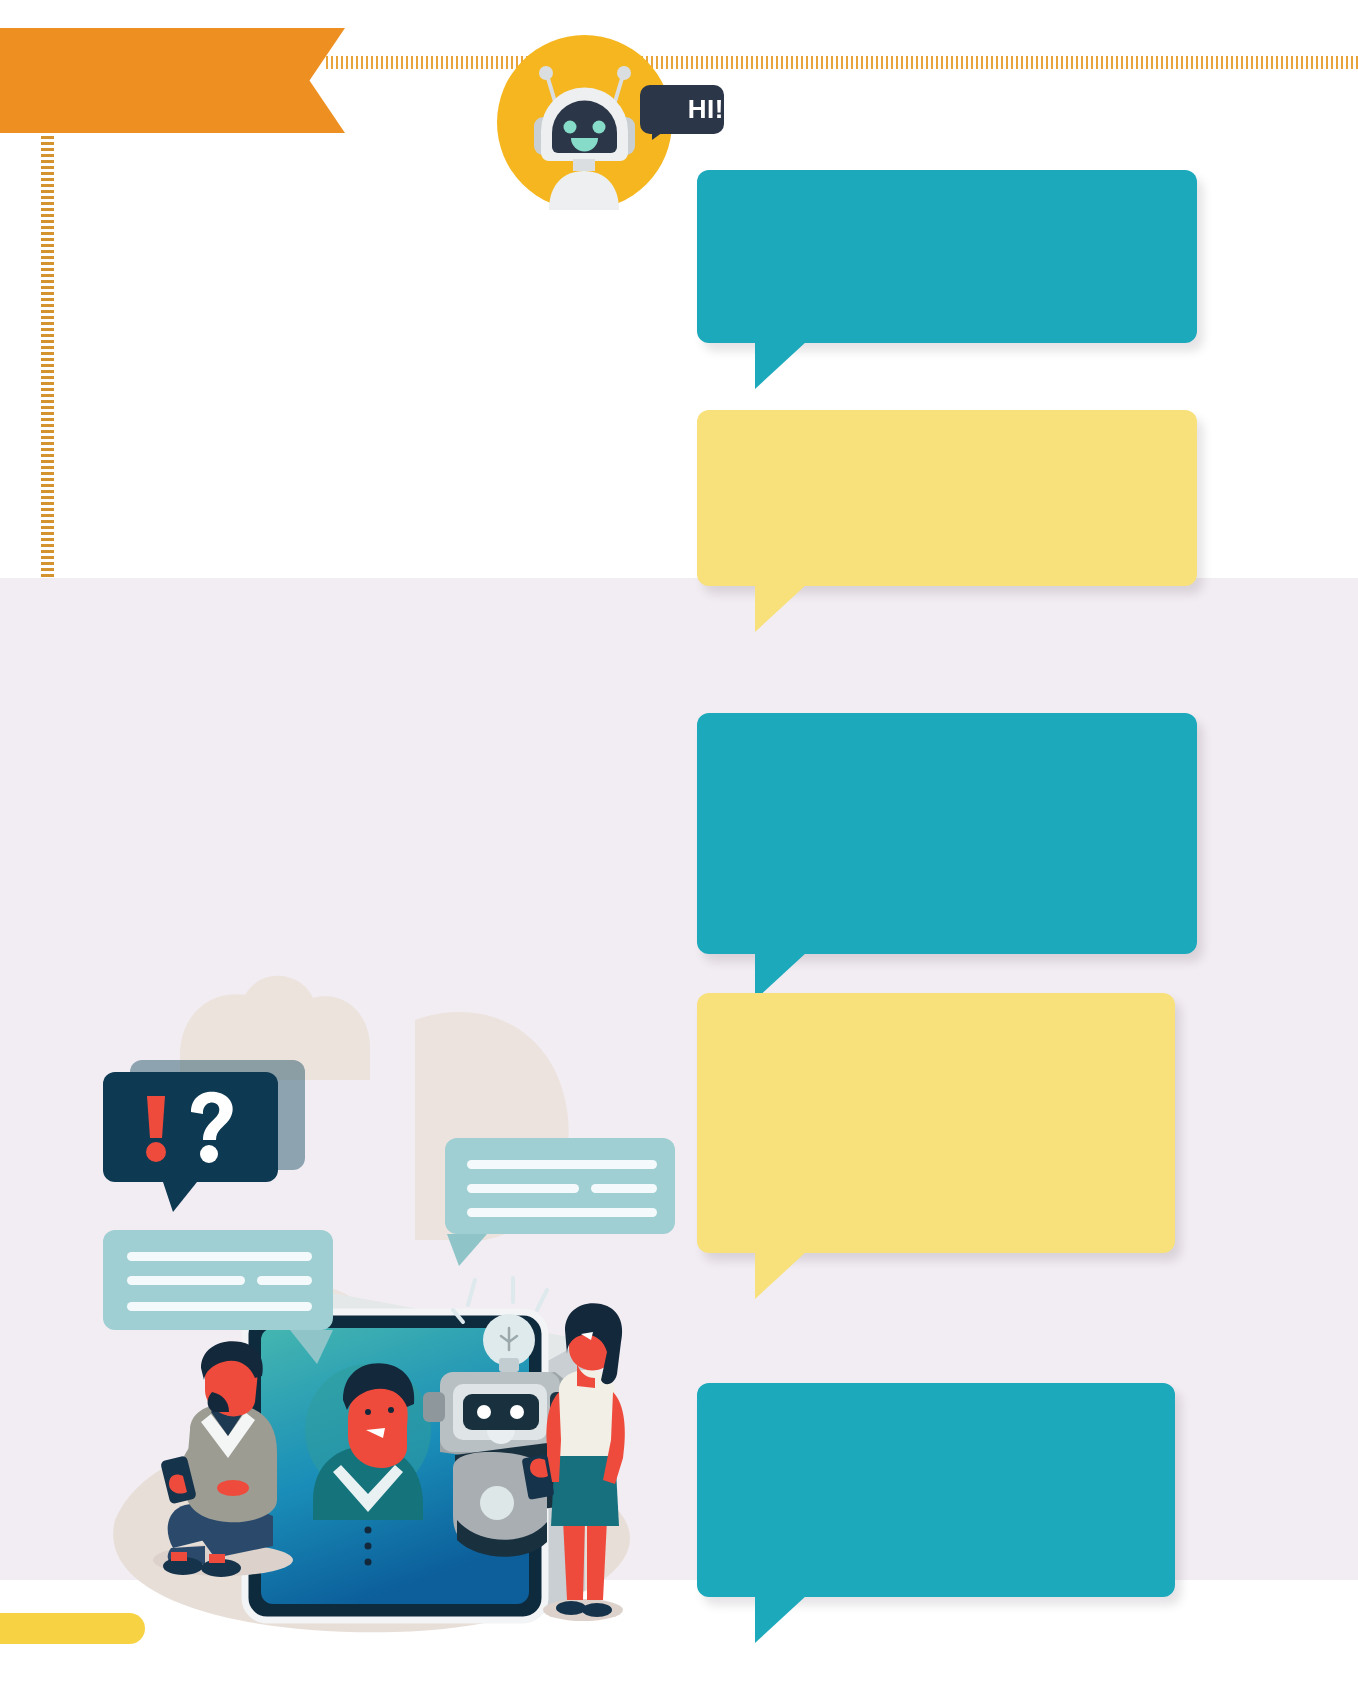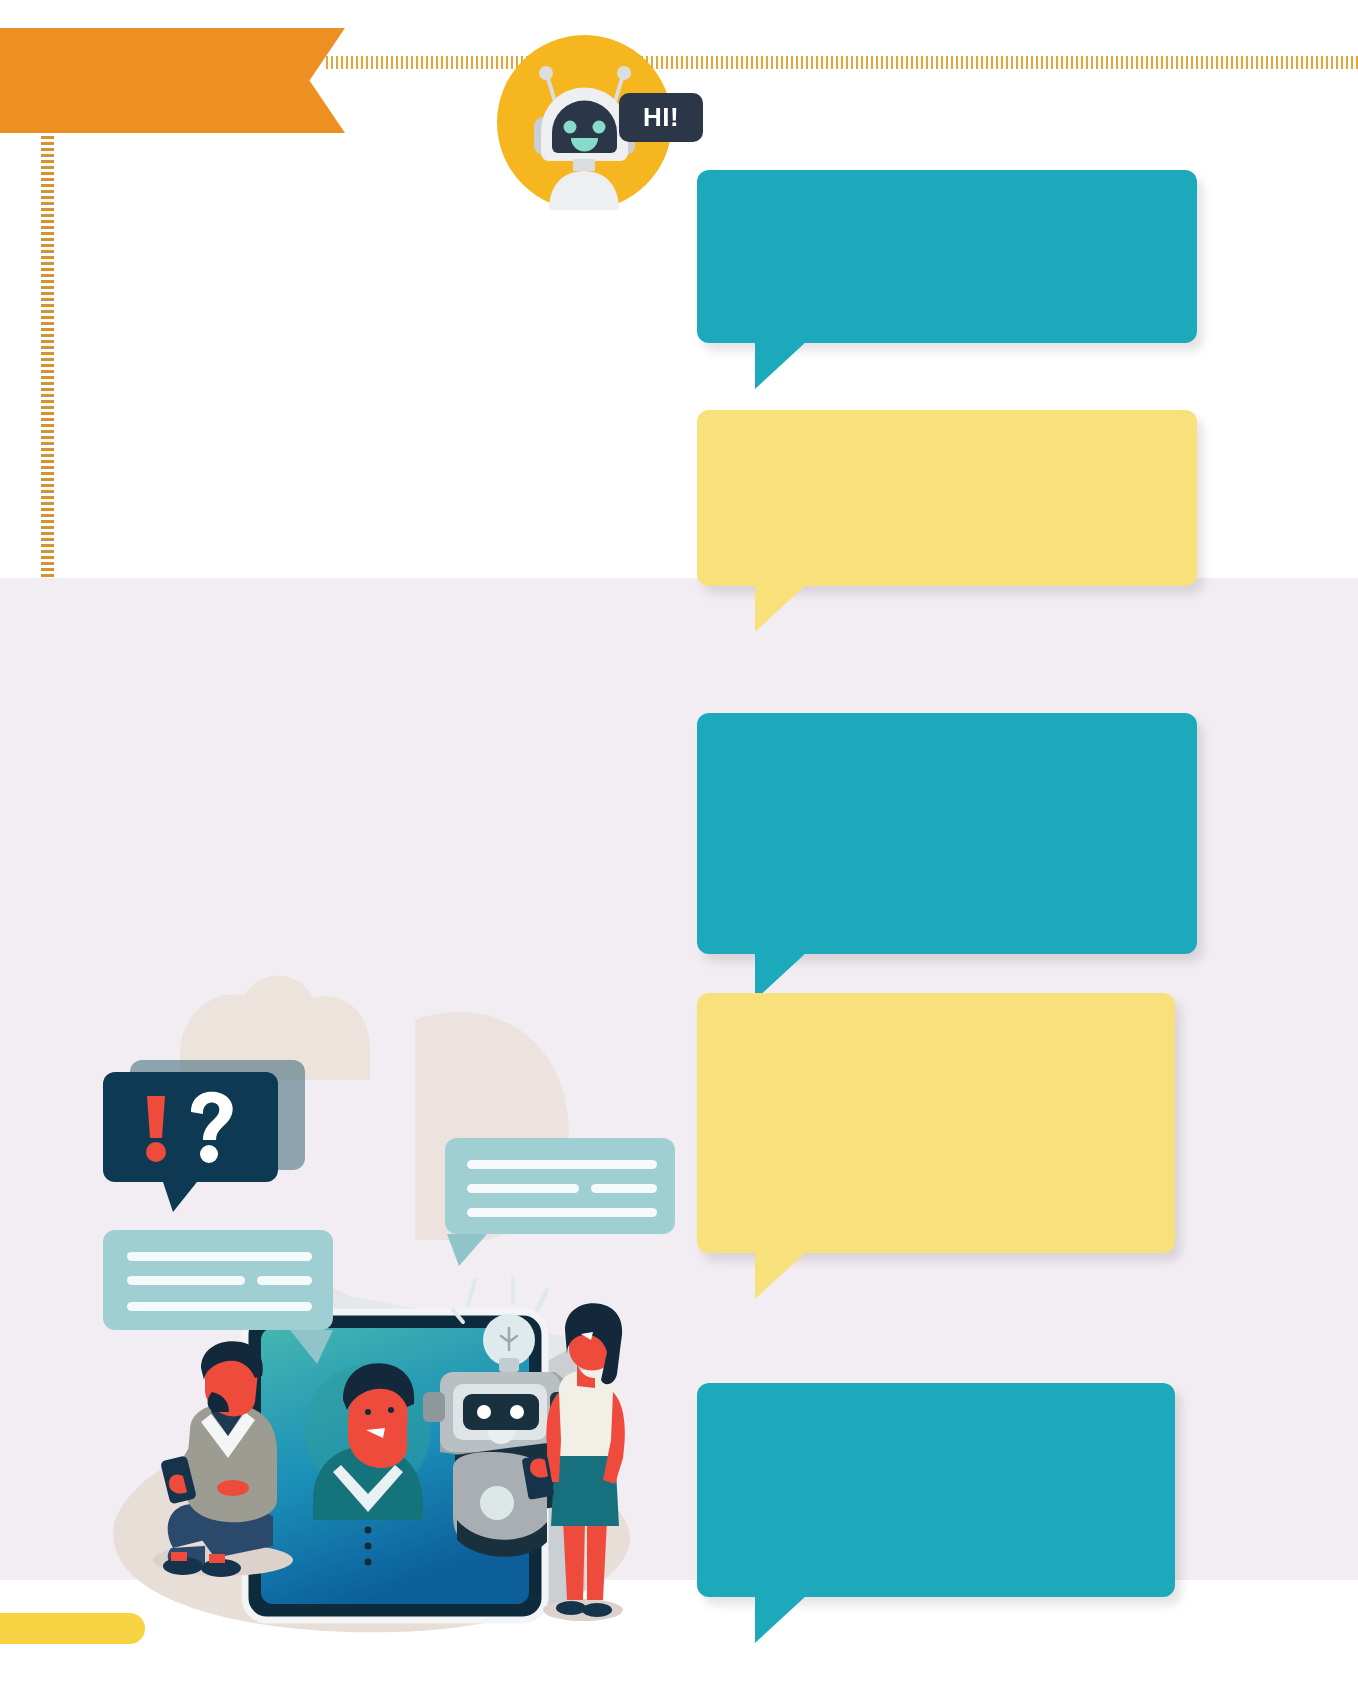--- a/index.html
+++ b/index.html
@@ -42,23 +42,23 @@
   .tab-yellow{
     position:absolute;left:-30px;top:1613px;width:175px;height:31px;
     background:#F7D344;border-radius:0 16px 16px 0;
   }
 
   
   .bot{position:absolute;left:497px;top:35px;width:175px;height:175px;}
   .bot-circle{position:absolute;left:0;top:0;width:175px;height:175px;border-radius:50%;background:#F5B61F;}
   .bot svg{position:absolute;left:0;top:0;}
   .hi-bubble{
-    position:absolute;left:619px;top:85px;width:84px;height:49px;
+    position:absolute;left:640px;top:85px;width:84px;height:49px;
     background:#2B3648;border-radius:10px;
-    display:flex;align-items:center;justify-content:center;margin-top:8px;
+    display:flex;align-items:center;justify-content:flex-end;
   }
   .hi-bubble span{
     color:#ffffff;font-size:26px;font-weight:bold;letter-spacing:0.5px;
     font-family:"Liberation Sans", sans-serif;
   }
   .hi-tail{
     position:absolute;left:652px;top:124px;width:0;height:0;
     border-left:0 solid transparent;
     border-top:16px solid #2B3648;
     border-right:22px solid transparent;

